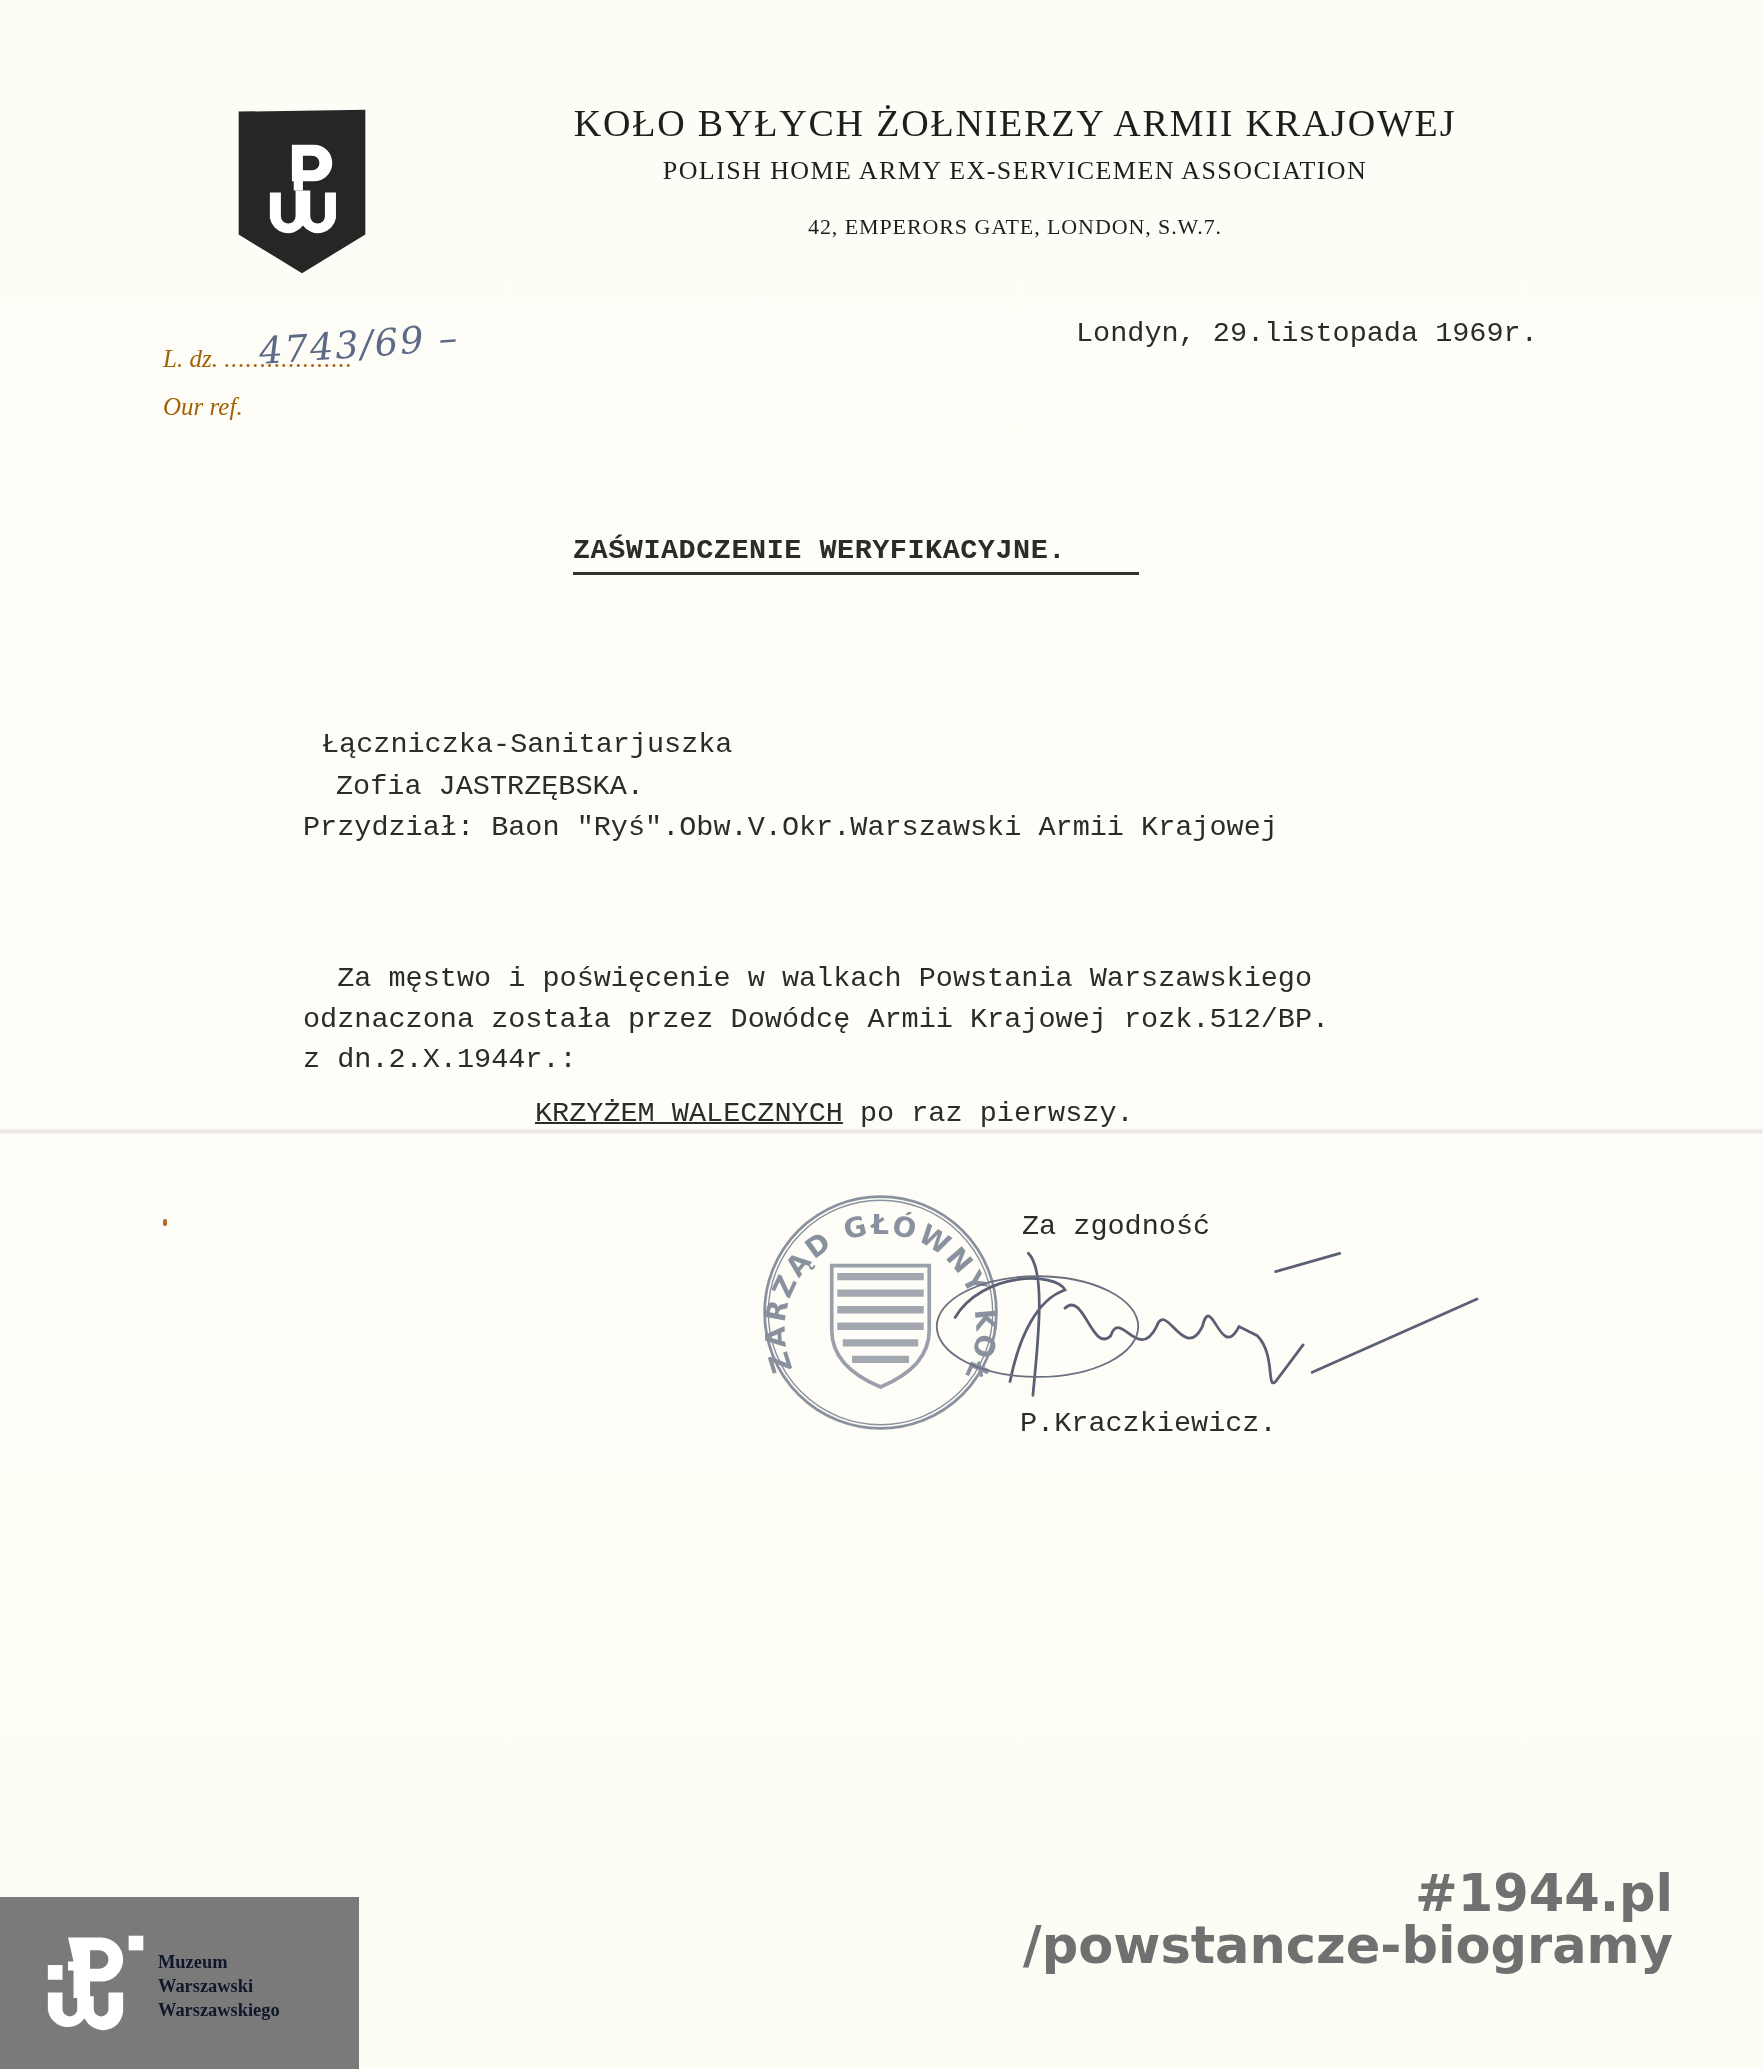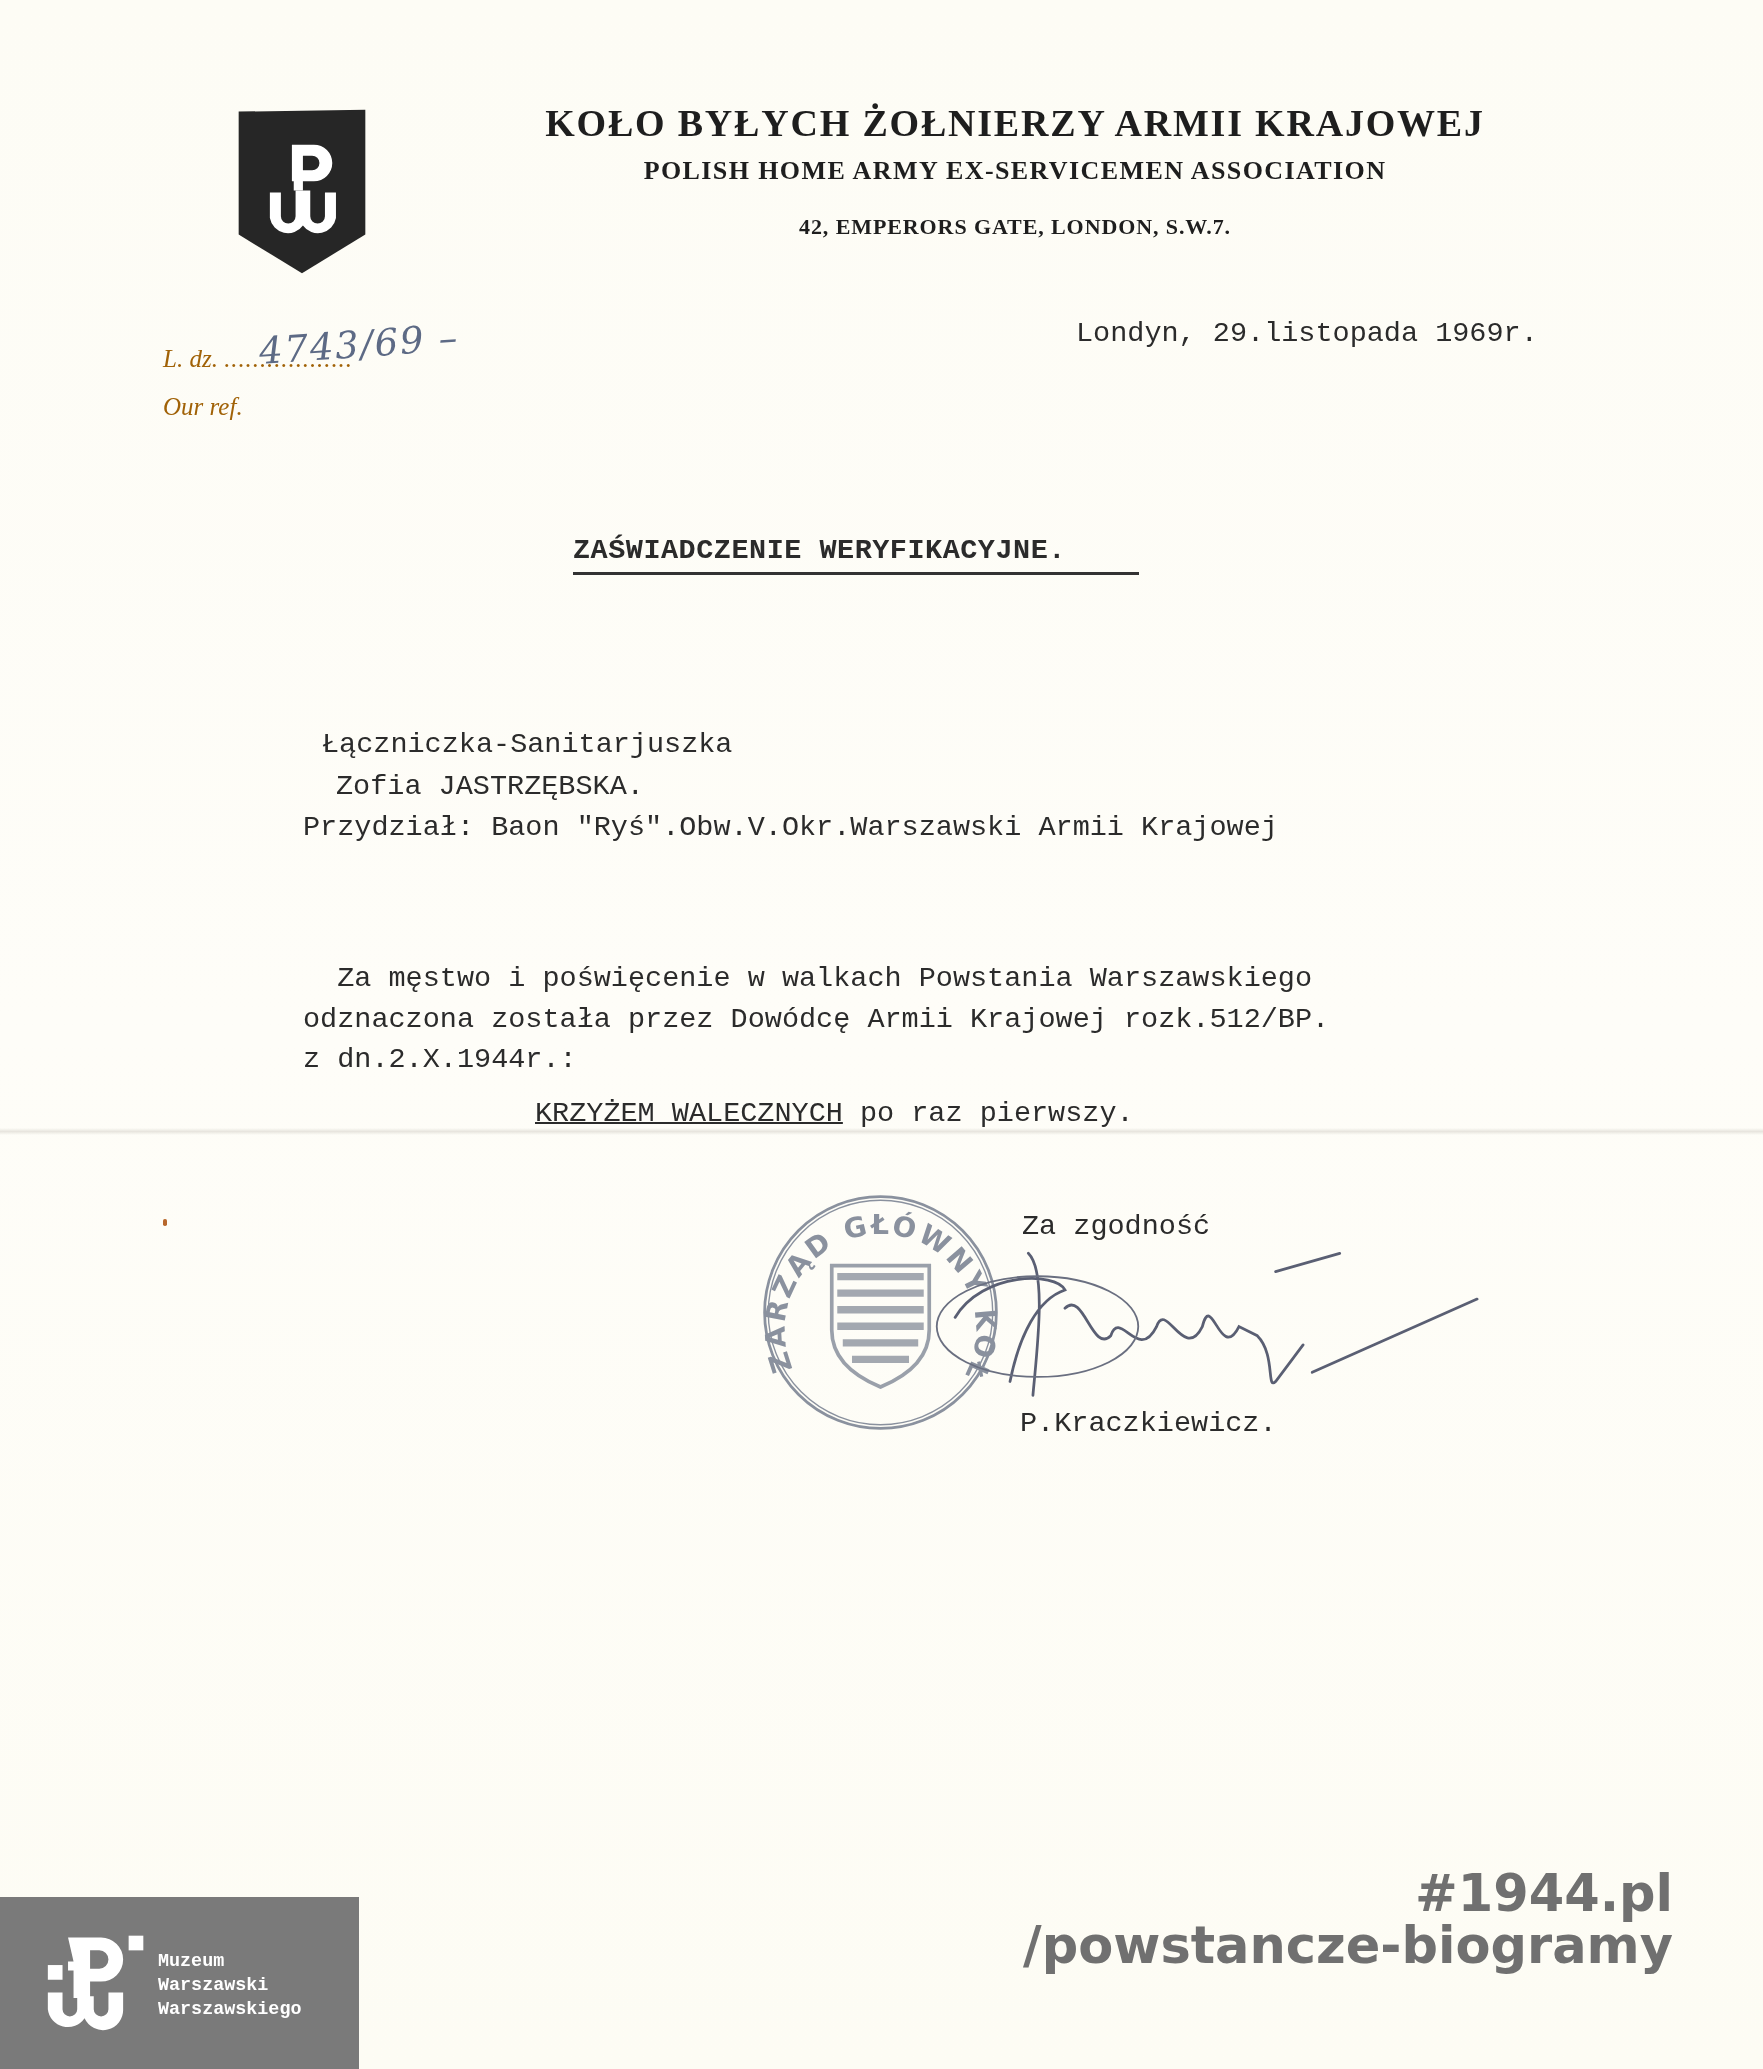--- a/index.html
+++ b/index.html
@@ -10,21 +10,21 @@
     color:#2b2b2b;
   }
   .paper { position:absolute; inset:0; background:
     linear-gradient(180deg,#fdfcf5 0%,#fefdf8 50%,#fdfcf4 100%); }
   .fold { position:absolute; left:0; top:1128px; width:1763px; height:7.3px;
     background:linear-gradient(180deg, rgba(200,195,185,0) 0%, rgba(190,185,175,0.35) 50%, rgba(230,228,220,0) 100%); }
 
   .shield { position:absolute; left:235px; top:106px; width:134px; height:170px; }
 
   .hdr { position:absolute; left:496px; width:1038px; text-align:center;
-    font-family:"Liberation Serif","DejaVu Serif",serif; font-weight:bold; color:#1e1e1e; }
+    font-family:"Liberation Serif","DejaVu Serif",serif; font-weight:normal; color:#1e1e1e; }
   .hdr-1 { top:101px; font-size:38px; letter-spacing:1.8px; }
   .hdr-2 { top:156px; font-size:26px; letter-spacing:1.4px; }
   .hdr-3 { top:214px; font-size:22px; letter-spacing:0.9px; }
 
   .ref { position:absolute; left:163px; font-family:"Liberation Serif","DejaVu Serif",serif; font-style:italic; font-size:25px; color:#a16207; }
   .ref-ldz { top:345px; }
   .ref-our { top:393px; }
   .ref-dots { letter-spacing:0.9px; }
   .ref-num { position:absolute; left:259px; top:323px; font-family:"DejaVu Serif",serif; font-style:italic;
     font-size:37px; color:#5d6a85; transform:rotate(-4deg); letter-spacing:1.8px; }
@@ -40,22 +40,22 @@
   .award u { text-decoration-thickness:1.8px; }
 
   .stamp { position:absolute; left:760px; top:1192px; width:241px; height:241px; }
   .signature { position:absolute; left:927px; top:1235px; width:569px; height:174px; }
 
   .sig-label { position:absolute; left:1022px; top:1210px; font-size:28.5px; }
   .sig-name { position:absolute; left:1004px; top:1407px; font-size:28.5px;margin-left:16px; }
 
   .museum { position:absolute; left:0; top:1897px; width:359px; height:173px; background:#7a7a7a; }
   .museum-logo { position:absolute; left:46px; top:35px; width:101px; height:101px; }
-  .museum-text { position:absolute; left:158px; top:53px; color:#ffffff;
-    font-family:Liberation Mono, monospace; font-weight:bold; font-size:18.4px; line-height:24px; }
+  .museum-text { position:absolute; left:158px; top:53px; color:#0f172a;
+    font-family:Liberation Serif, serif; font-weight:bold; font-size:18.4px; line-height:24px; }
 
   .wm { position:absolute; right:90px; text-align:right; color:#707070;
     font-family:"DejaVu Sans","Liberation Sans",sans-serif; font-weight:bold; }
   .wm-1 { top:1864px; font-size:51px; }
   .wm-2 { top:1916px; font-size:51px; }
 
   .speck { position:absolute; width:3.7px; height:7.3px; background:#b8682c; border-radius:1.8px; }
 </style>
 </head>
 <body>

